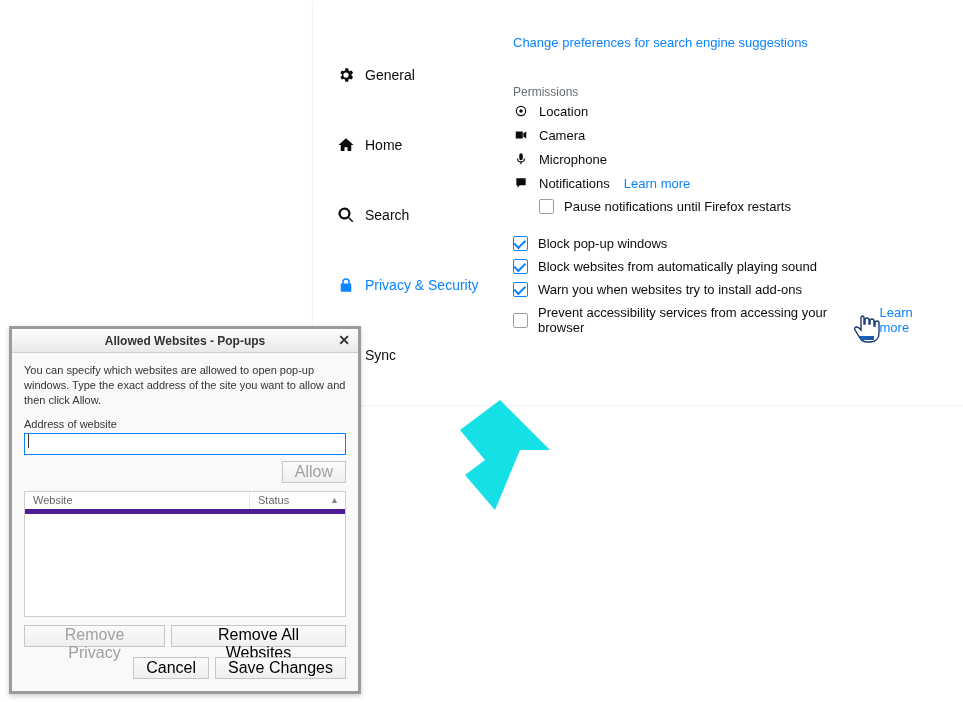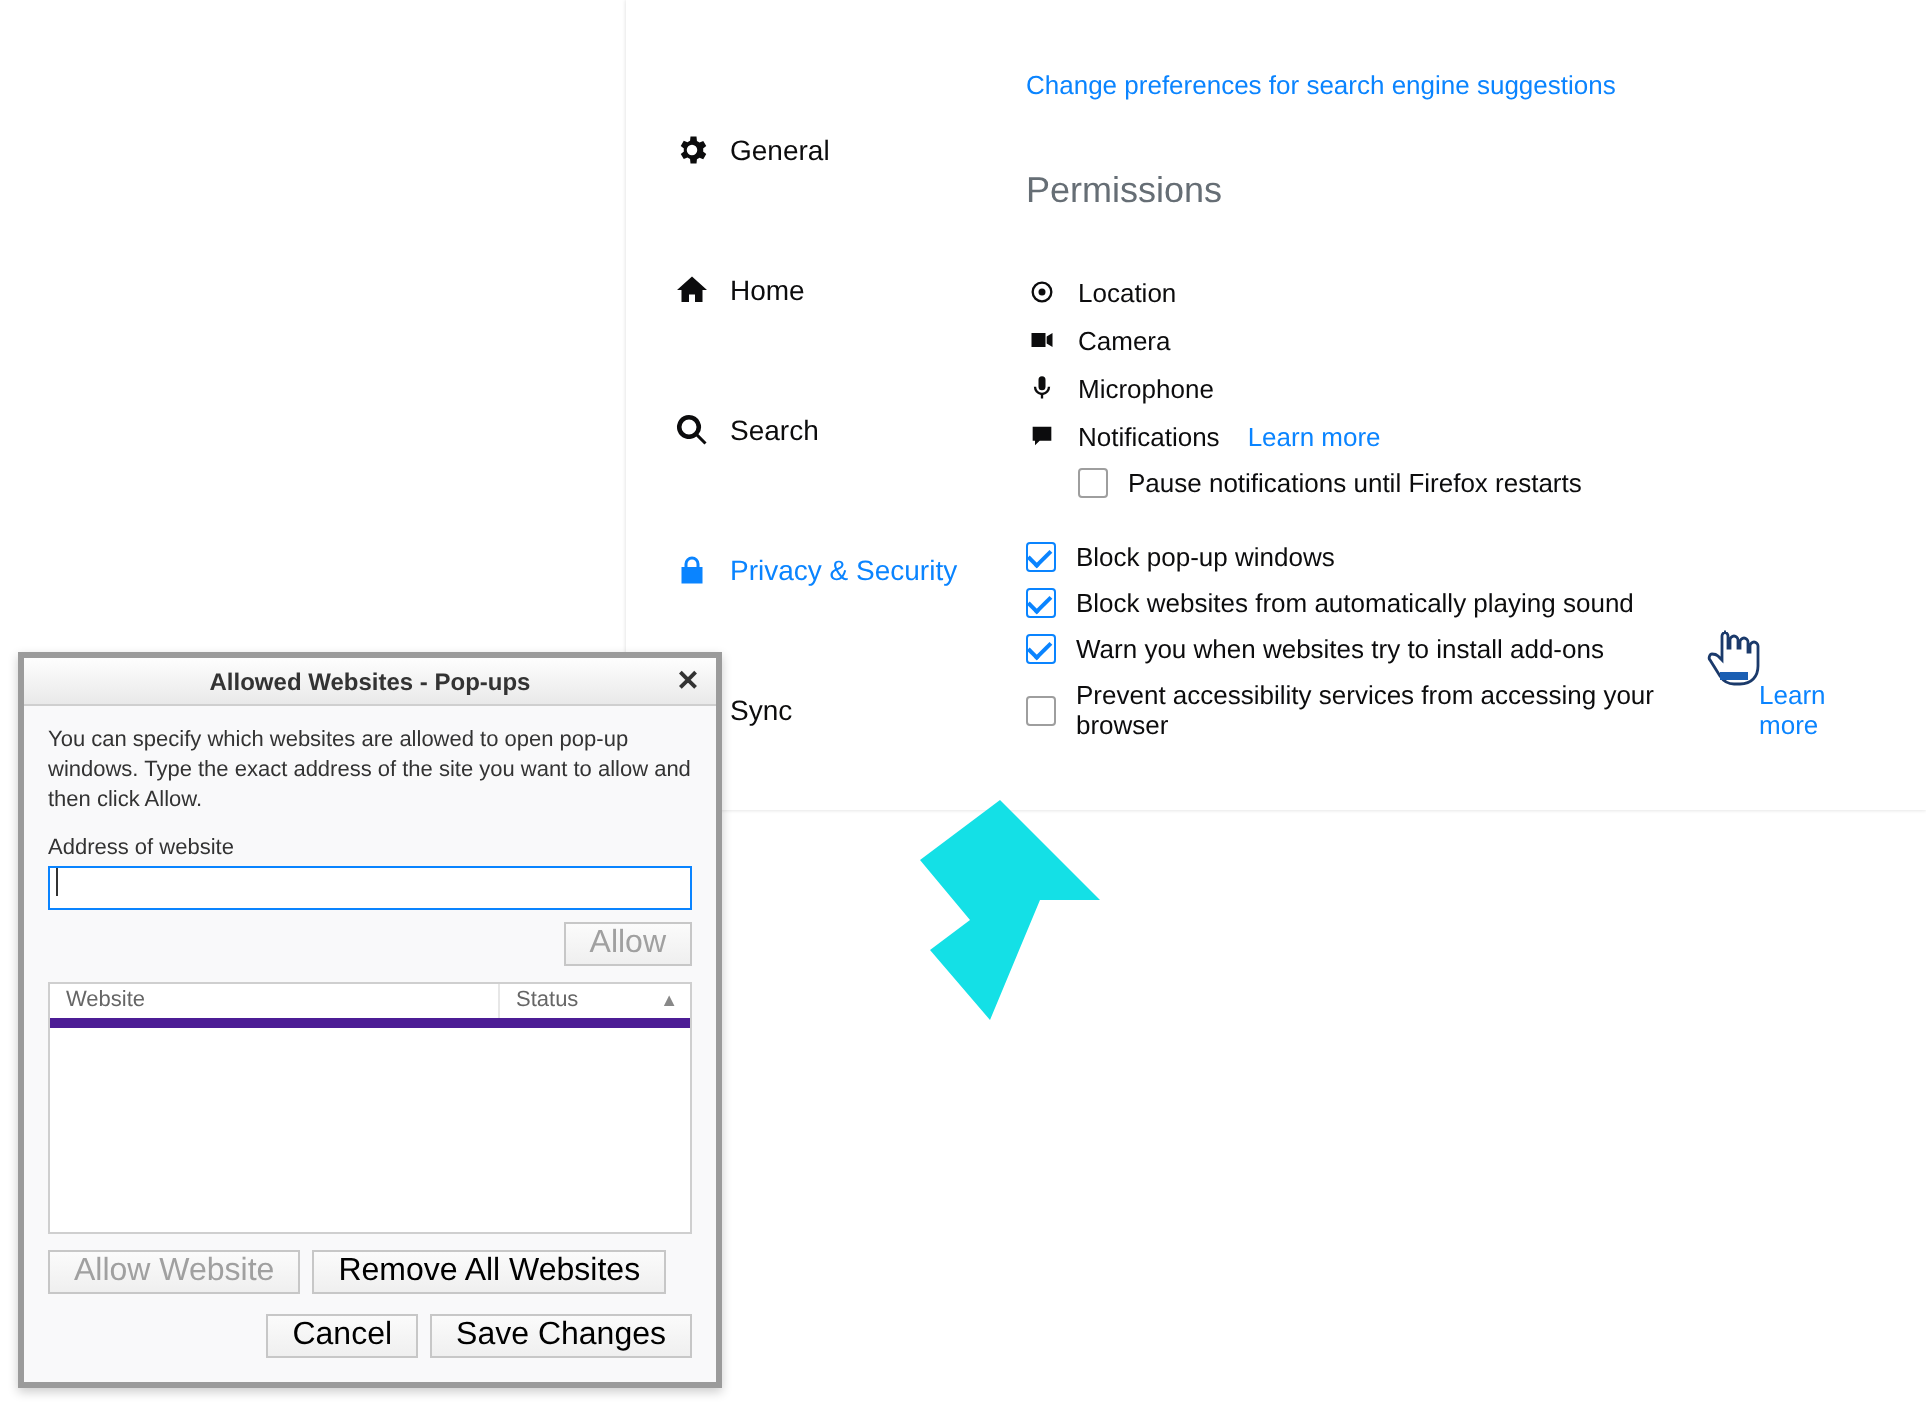--- a/index.html
+++ b/index.html
@@ -49,24 +49,24 @@
   .nav-item.active .ic svg circle { fill: #0a84ff; }
 
   .prefs-content {
     position: absolute;
     left: 200px;
     top: 35px;
     width: 430px;
   }
   .link { color: #0a84ff; cursor: pointer; font-size: 13px; }
   .section-title {
-    font-size: 18px;
+    font-size: 12px;
     color: #666e75;
     font-weight: 400;
-    margin: 35px 0 28px 0;
+    margin: 35px 0 0 0;
   }
   .perm-row {
     display: flex;
     align-items: center;
     gap: 10px;
     font-size: 13px;
     padding: 4px 0;
     position: relative;
   }
   .perm-row .pi { width: 16px; height: 16px; display:flex; align-items:center; justify-content:center; }
@@ -318,21 +318,21 @@
       <div class="dlg-thead">
         <div class="thcell th-web">Website</div>
         <div class="thcell th-status">
           <span>Status</span>
           <span class="sort">▲</span>
         </div>
       </div>
       <div class="dlg-tbody"></div>
     </div>
     <div class="dlg-actions-left">
-      <button class="dlg-btn disabled" disabled="">Allow Website</button>
+      <button class="dlg-btn disabled" disabled="">Remove Privacy</button>
       <button class="dlg-btn">Remove All Websites</button>
     </div>
   </div>
   <div class="dlg-footer">
     <button class="dlg-btn">Cancel</button>
     <button class="dlg-btn">Save Changes</button>
   </div>
 </div>
 
 </body></html>

